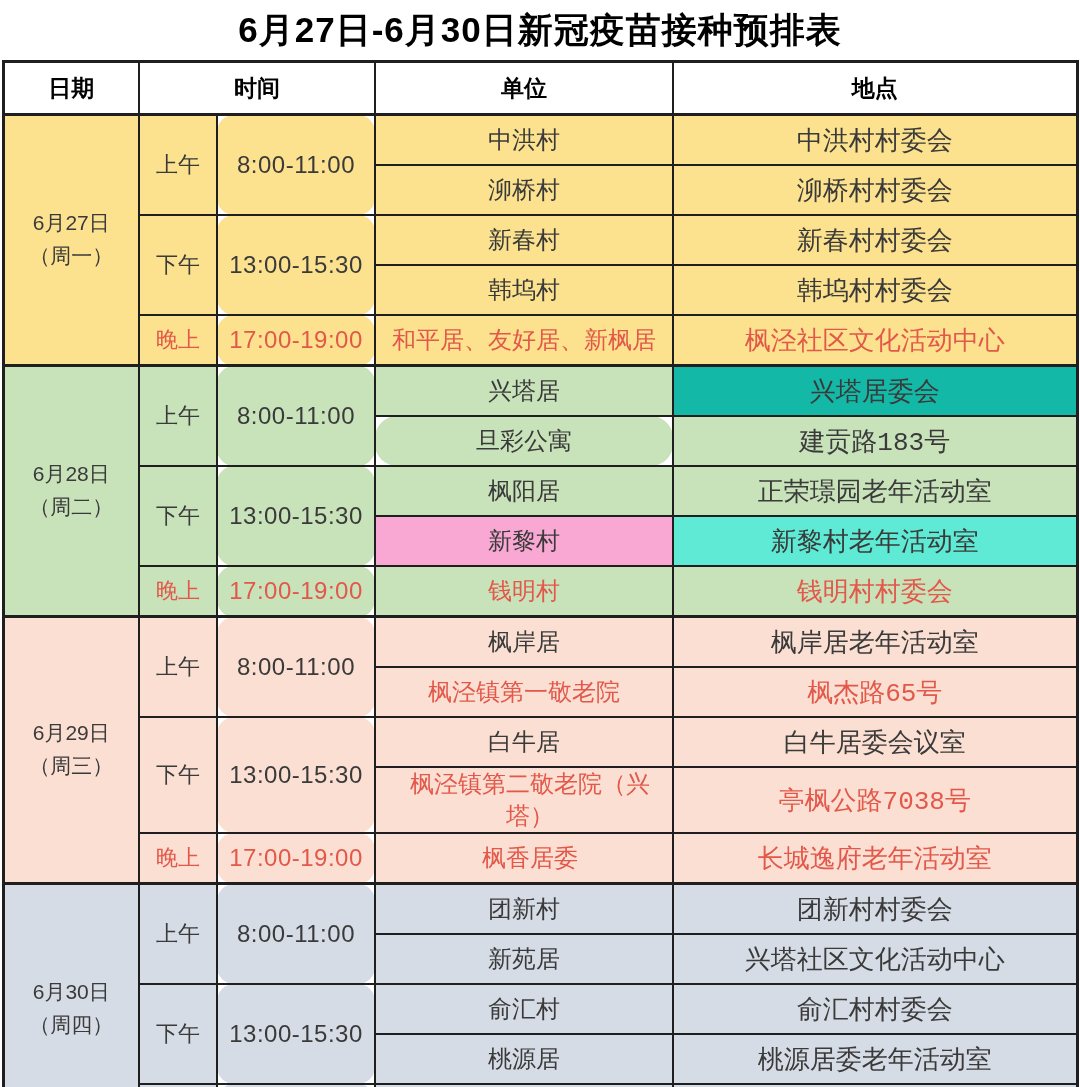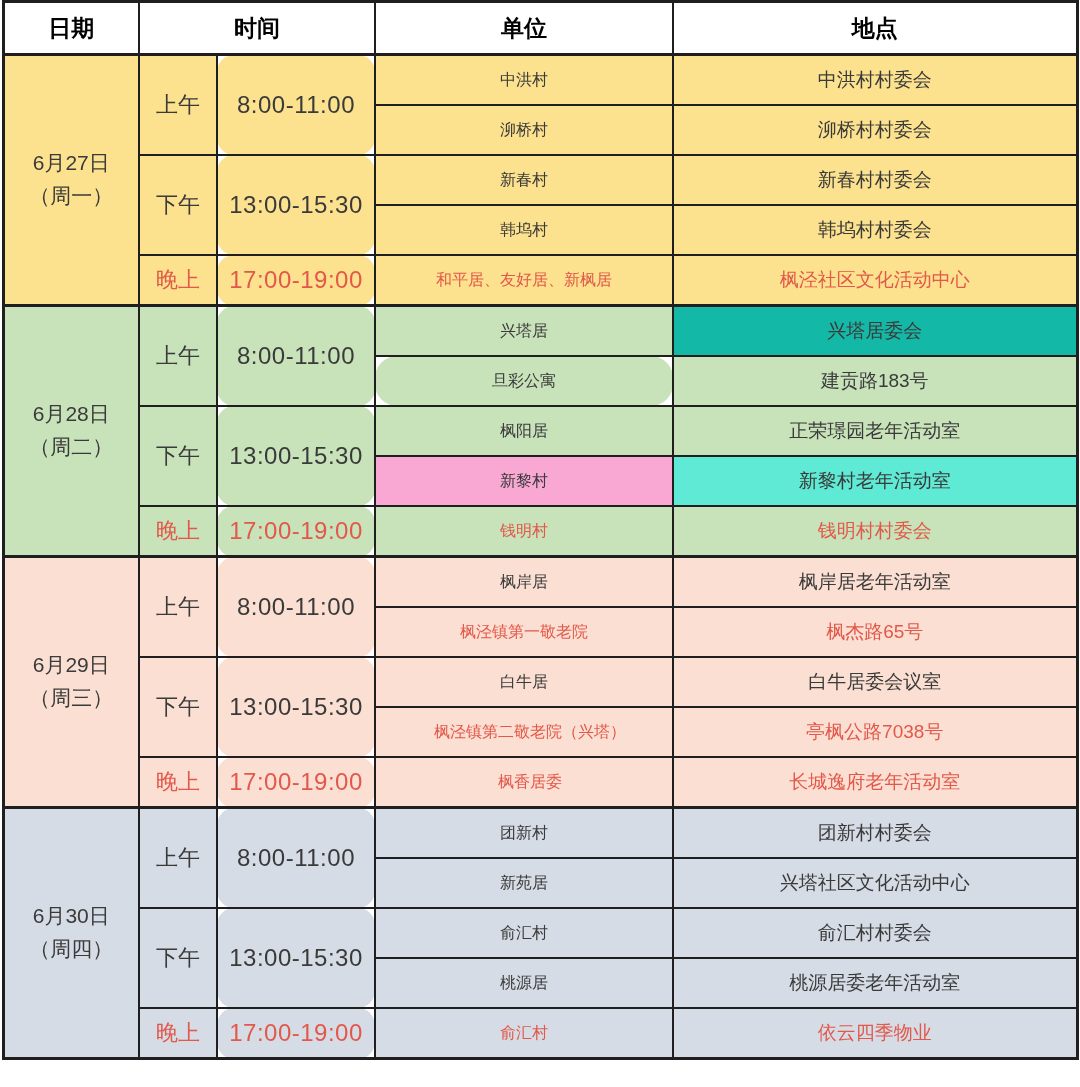--- a/index.html
+++ b/index.html
@@ -44,28 +44,29 @@
   }
   td{
     height:48px;
     font-size:20px;
     color:#3a3a3a;
   }
   tr.group-start td{border-top:3px solid var(--border);}
   td.date-cell{font-size:21px;line-height:1.55;}
   td.label-cell{font-size:22px;position:relative;}
   td.time-cell{font-size:24px;letter-spacing:0.5px;border-radius:17px;}
-  td.unit-cell{font-size:16px;}
-  td.loc-cell{font-size:19px;}
+  td.unit-cell{font-size:24px;}
+  td.loc-cell{font-size:26px;font-family:Liberation Mono, monospace;}
   .red{color:var(--red);}
 </style>
 </head>
 <body>
 
 <div class="page">
+  <div class="title">6月27日-6月30日新冠疫苗接种预排表</div>
 
   <table class="schedule">
     <colgroup>
       <col class="c-date">
         <col class="c-label">
         <col class="c-time">
         <col class="c-unit">
         <col class="c-loc">
     </colgroup>
     <thead>

